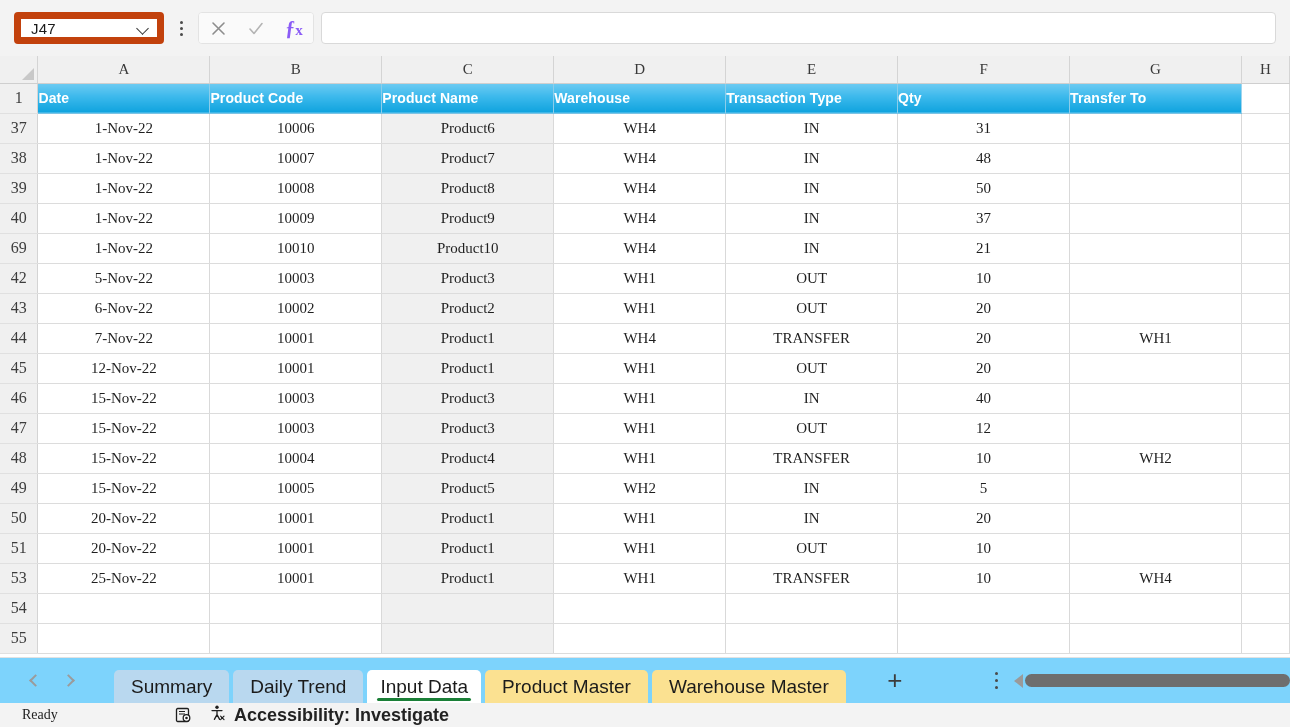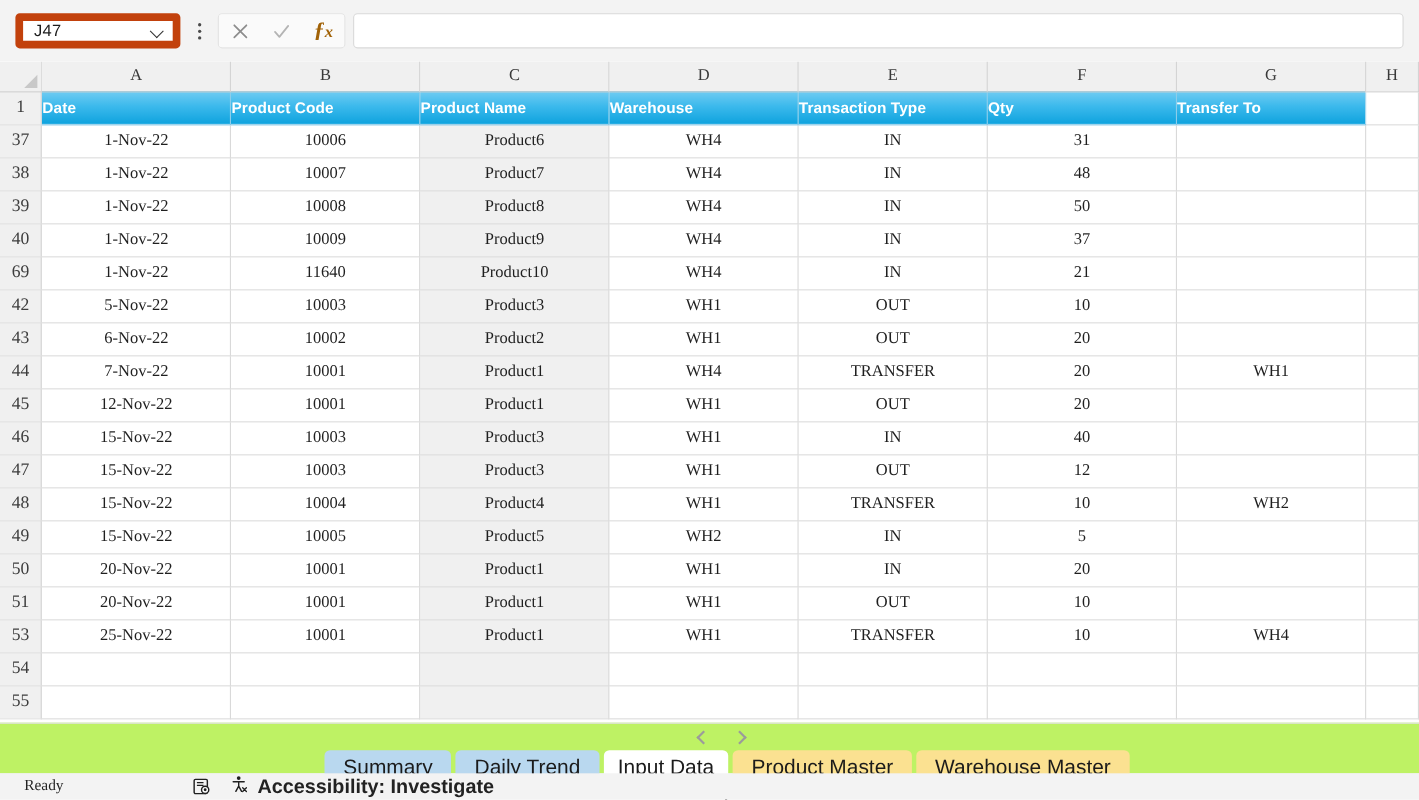--- a/index.html
+++ b/index.html
@@ -38,21 +38,21 @@
   .kebab i { display:block; width:3px; height:3px; border-radius:50%; background:#4a4a4a; }
 
   .fx-group {
     display:flex; align-items:center; height:32px; margin-left:8px;
     background:#fafafa; border:1px solid #e3e3e3; border-radius:4px; overflow:hidden;
   }
   .fx-btn {
     width:38px; height:30px; display:flex; align-items:center; justify-content:center;
     font-size:19px; color:#8a8a8a; background:#fafafa;
   }
-  .fx-btn.fx-italic { font-style:italic; font-family:"Liberation Serif", serif; font-size:20px; color:#a16207; font-weight:700; }
+  .fx-btn.fx-italic { font-family:"Liberation Serif", serif; font-size:20px; color:#8b5cf6; font-weight:700; }
   .fx-x svg, .fx-check svg { display:block; }
   .formula-input {
     flex:1; height:32px; margin-left:7px; margin-right:6px;
     background:#ffffff; border:1px solid #d9d9d9; border-radius:4px;
     display:flex; align-items:center; padding:0 8px;
     font-size:14px; color:#1b1b1b;
   }
 
   
   .grid-wrap {
@@ -101,23 +101,22 @@
     text-align:center; vertical-align:middle;
     background:#ffffff;
     border-right:1px solid #d9d9d9; border-bottom:1px solid #dcdcdc;
     font-family:"Liberation Serif", serif;
   }
   .cell.shaded { background:#f0f0f0; }
 
   
   .tabbar {
     position:absolute; left:0; top:657px; width:1290px; height:46px;
-    background:#bef264; display:flex; align-items:center;
+    background:#7dd3fc; display:flex; align-items:center;
     border-top:1px solid #e2e2e2;
-    flex-direction:column;
   }
   .navarrows { display:flex; align-items:center; gap:12px; margin-left:22px; }
   .navarrow { width:24px; height:24px; display:flex; align-items:center; justify-content:center; }
   .chev { width:9px; height:9px; border-top:2px solid #9b9b9b; border-right:2px solid #9b9b9b; }
   .chev.left { transform: rotate(-135deg); margin-left:3px; }
   .chev.right { transform: rotate(45deg); margin-right:3px; }
 
   .tabs { display:flex; align-items:flex-end; height:46px; margin-left:32px; gap:4px; }
   .tab {
     height:34px; padding:0 17px;
@@ -295,21 +294,21 @@
             <td class="cell shaded">Product9</td>
             <td class="cell">WH4</td>
             <td class="cell">IN</td>
             <td class="cell">37</td>
             <td class="cell"></td>
             <td class="cell"></td>
           </tr>
           <tr>
             <td class="rowhead">69</td>
             <td class="cell">1-Nov-22</td>
-            <td class="cell">11640</td>
+            <td class="cell">10010</td>
             <td class="cell shaded">Product10</td>
             <td class="cell">WH4</td>
             <td class="cell">IN</td>
             <td class="cell">21</td>
             <td class="cell"></td>
             <td class="cell"></td>
           </tr>
           <tr>
             <td class="rowhead">42</td>
             <td class="cell">5-Nov-22</td>

